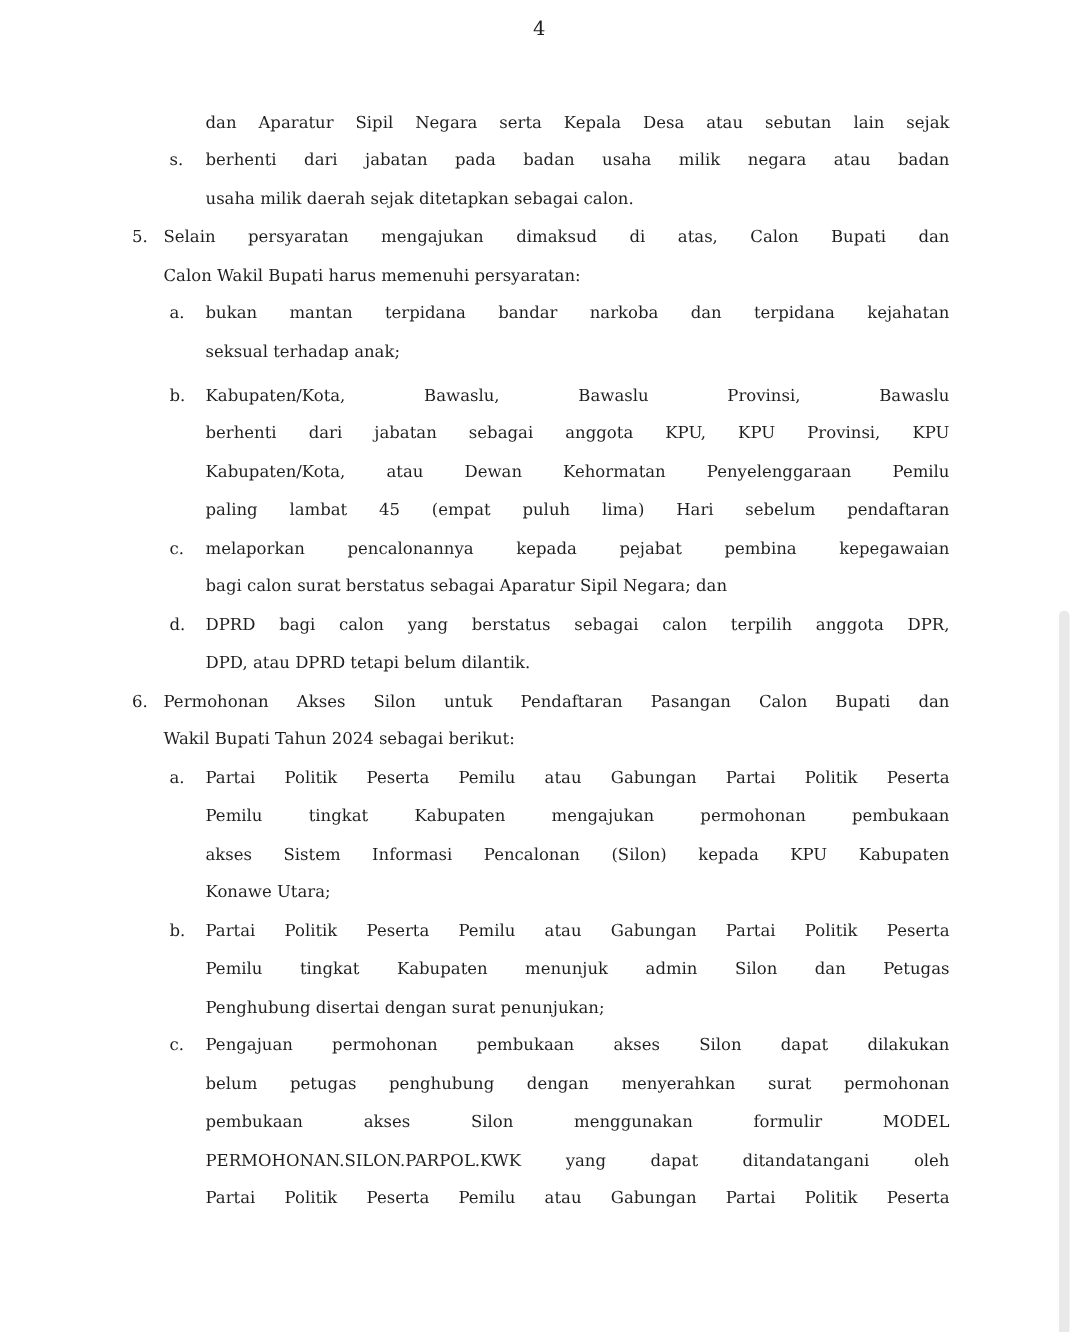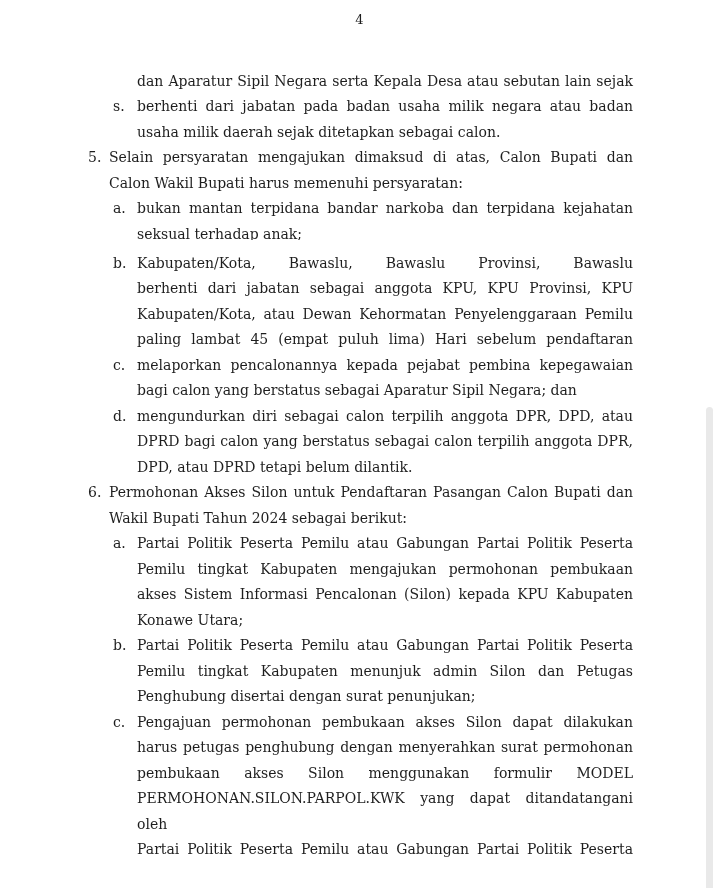--- a/index.html
+++ b/index.html
@@ -23,21 +23,21 @@
   .page-number {
     margin-top: 7px;
     text-align: center;
     font-size: 13px;
     line-height: 25.5px;
   }
   .doc-body {
     margin-top: 36px;
     margin-left: 88px;
     width: 545px;
-    font-size: 14px;
+    font-size: 11px;
     line-height: 25.5px;
   }
   .block {
     display: flex;
     align-items: flex-start;
   }
   .block .marker {
     flex: 0 0 auto;
   }
   .level0 { padding-left: 49px; }
@@ -109,27 +109,26 @@
           <div class="line">Kabupaten/Kota, Bawaslu, Bawaslu Provinsi, Bawaslu</div>
           <div class="line">berhenti dari jabatan sebagai anggota KPU, KPU Provinsi, KPU</div>
           <div class="line">Kabupaten/Kota, atau Dewan Kehormatan Penyelenggaraan Pemilu</div>
           <div class="line">paling lambat 45 (empat puluh lima) Hari sebelum pendaftaran</div>
         </div>
       </div>
       <div class="block level2">
         <span class="marker">c.</span>
         <div class="text">
           <div class="line">melaporkan pencalonannya kepada pejabat pembina kepegawaian</div>
-          <div class="line last">bagi calon yang berstatus sebagai Aparatur Sipil Negara; dan</div>
+          <div class="line last">bagi calon surat berstatus sebagai Aparatur Sipil Negara; dan</div>
         </div>
       </div>
       <div class="block level2">
         <span class="marker">d.</span>
         <div class="text">
-          <div class="line">mengundurkan diri sebagai calon terpilih anggota DPR, DPD, atau</div>
           <div class="line">DPRD bagi calon yang berstatus sebagai calon terpilih anggota DPR,</div>
           <div class="line last">DPD, atau DPRD tetapi belum dilantik.</div>
         </div>
       </div>
       <div class="block level1">
         <span class="marker">6.</span>
         <div class="text">
           <div class="line">Permohonan Akses Silon untuk Pendaftaran Pasangan Calon Bupati dan</div>
           <div class="line last">Wakil Bupati Tahun 2024 sebagai berikut:</div>
         </div>
@@ -148,21 +147,21 @@
         <div class="text">
           <div class="line">Partai Politik Peserta Pemilu atau Gabungan Partai Politik Peserta</div>
           <div class="line">Pemilu tingkat Kabupaten menunjuk admin Silon dan Petugas</div>
           <div class="line last">Penghubung disertai dengan surat penunjukan;</div>
         </div>
       </div>
       <div class="block level2">
         <span class="marker">c.</span>
         <div class="text">
           <div class="line">Pengajuan permohonan pembukaan akses Silon dapat dilakukan</div>
-          <div class="line">harus petugas penghubung dengan menyerahkan surat permohonan</div>
+          <div class="line">belum petugas penghubung dengan menyerahkan surat permohonan</div>
           <div class="line">pembukaan akses Silon menggunakan formulir MODEL</div>
           <div class="line">PERMOHONAN.SILON.PARPOL.KWK yang dapat ditandatangani oleh</div>
           <div class="line">Partai Politik Peserta Pemilu atau Gabungan Partai Politik Peserta</div>
         </div>
       </div>
     </div>
 
   <div class="scrollbar-thumb"></div>
 </div>
 

